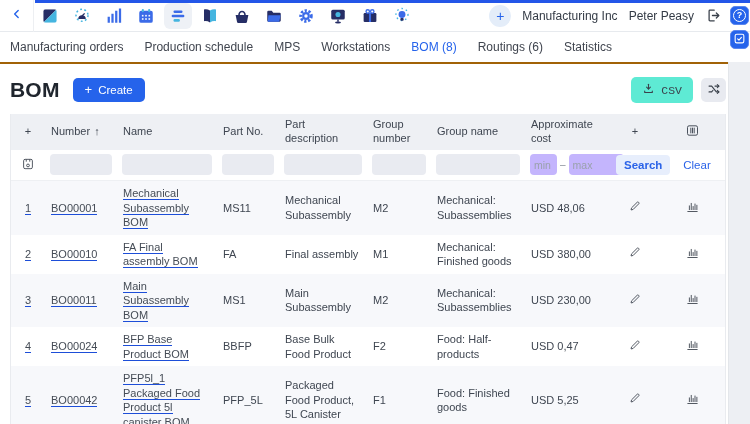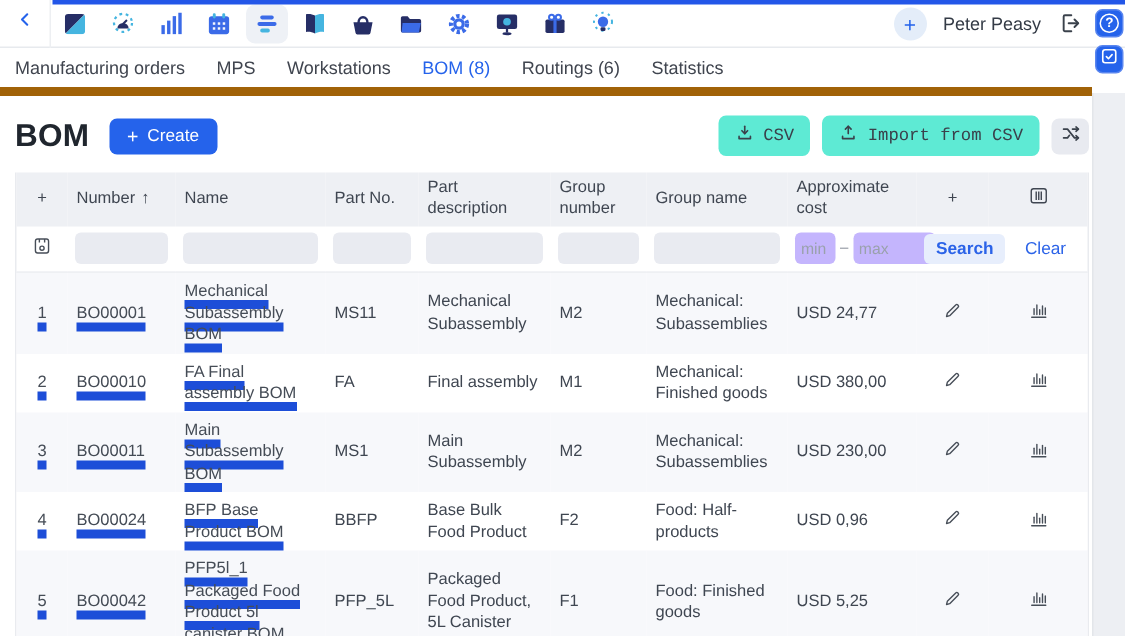--- a/index.html
+++ b/index.html
@@ -26,21 +26,21 @@
   .rail { position:absolute; top:0; right:0; width:22px; height:424px; z-index:5; }
   .rail-strip { position:absolute; top:62px; bottom:0; left:0; right:0; background:#edeff3; border-left:1px solid #e3e6ea; }
   .rail-btns { position:absolute; top:6px; left:2px; display:flex; flex-direction:column; gap:5px; }
   .rail-btn { width:19px; height:19px; border-radius:5px; background:#2563eb; border:1px solid #5a86ef;
     display:flex; align-items:center; justify-content:center; color:#fff; cursor:pointer; }
   .rail-btn .q { font-size:11px; font-weight:bold; border:1.4px solid #fff; border-radius:50%;
     width:13px; height:13px; line-height:11px; text-align:center; font-size:9px; }
 
   
   .tabs { height:32px; display:flex; align-items:center; gap:21px; padding-left:10px;
-    margin-right:22px; border-bottom:6px solid #a16207; background:#fff; }
+    margin-right:22px; border-bottom:2px solid #a16207; background:#fff; }
   .tab { font-size:12px; color:#40454f; cursor:pointer; white-space:nowrap; }
   .tab.active { color:#2563eb; }
 
   
   .page-head { display:flex; align-items:center; padding:13px 24px 11px 10px; }
   .page-title { font-size:21px; font-weight:600; color:#20262e; letter-spacing:.2px; }
   .create-btn { margin-left:13px; background:#2563eb; color:#fff; border:none; border-radius:5px;
     font-size:11.5px; font-weight:500; padding:6px 12px; display:flex; align-items:center; gap:6px; cursor:pointer;
     font-family:"Liberation Sans", sans-serif; }
   .create-btn .pl { font-size:13px; line-height:10px; }
@@ -65,21 +65,21 @@
     padding:0 4px; color:#3a414b; font-family:"Liberation Sans", sans-serif; }
   .minmax input::placeholder, .filter-in::placeholder { color:#9aa1ac; }
   .min-in { width:27px; } .max-in { width:55px; }
   .dash { color:#8b919b; font-size:10px; }
   .search-btn { background:#e7eefc; color:#2b63e8; border:none; border-radius:4px; font-size:11.5px;
     padding:4px 8px; cursor:pointer; font-family:"Liberation Sans", sans-serif;font-weight:bold; }
   .clear-link { color:#2b63e8; font-size:11.5px; cursor:pointer;margin-left:10px; }
   tbody td { padding:5px 6px; vertical-align:middle; line-height:1.32; }
   tbody tr { background:#fff; height:32px; }
   tbody tr.odd { background:#f7f8fb; }
-  .u { color:#454c56; border-bottom:6px solid #1d4ed8; cursor:pointer; }
+  .u { color:#454c56; border-bottom:1px solid #1d4ed8; cursor:pointer; }
   .nowrap { white-space:nowrap; }
   .act { cursor:pointer; display:inline-flex; }
 </style>
 </head>
 <body>
 
 <div class="page">
 
   <div class="topbar">
     <div class="top-strip"></div>
@@ -214,20 +214,21 @@
               <rect x="9.8" y="14.8" width="4.4" height="3.4" rx="1.2" fill="#262e66"></rect>
             </svg>
       </span>
         </div>
     </div>
 
     <div class="top-right">
       <div class="plus-circle">
           <span>+</span>
         </div>
+      <span class="top-name">Manufacturing Inc</span>
       <span class="top-name">Peter Peasy</span>
       <span class="act">
         <svg width="17" height="17" viewBox="0 0 24 24" fill="none" stroke="#3a414b" stroke-width="1.8" stroke-linecap="round" stroke-linejoin="round">
             <path d="M13 4.5H7a1.2 1.2 0 0 0-1.2 1.2v12.6A1.2 1.2 0 0 0 7 19.5h6"></path>
             <path d="M16 8.5l3.5 3.5-3.5 3.5"></path>
             <line x1="19" y1="12" x2="10.5" y2="12"></line>
           </svg>
       </span>
     </div>
   </div>
@@ -242,20 +243,21 @@
         <span><svg width="13" height="13" viewBox="0 0 24 24" fill="none" stroke="#fff" stroke-width="2" stroke-linecap="round" stroke-linejoin="round">
               <rect x="4" y="4" width="16" height="16" rx="3"></rect>
               <path d="M8.5 12.5l2.5 2.5 4.5-5"></path>
             </svg></span>
       </div>
     </div>
   </div>
 
   <div class="tabs">
     <span class="tab">Manufacturing orders</span>
+    <span class="tab">Production schedule</span>
     <span class="tab">MPS</span>
     <span class="tab">Workstations</span>
     <span class="tab active">BOM (8)</span>
     <span class="tab">Routings (6)</span>
     <span class="tab">Statistics</span>
   </div>
 
   <div class="page-head">
     <span class="page-title">BOM</span>
     <button class="create-btn">
@@ -263,28 +265,20 @@
       <span>Create</span>
     </button>
     <div class="head-right">
       <button class="gray-btn">
         <span><svg width="13" height="13" viewBox="0 0 24 24" fill="none" stroke="#3a414b" stroke-width="2" stroke-linecap="round" stroke-linejoin="round">
               <path d="M12 4v9"></path>
               <path d="M8.5 9.5L12 13l3.5-3.5"></path>
               <path d="M5 16.5v2.8h14v-2.8"></path>
             </svg></span>
         <span>CSV</span>
-      </button>
-      <button class="gray-btn">
-        <span><svg width="13" height="13" viewBox="0 0 24 24" fill="none" stroke="#3a414b" stroke-width="2" stroke-linecap="round" stroke-linejoin="round">
-              <path d="M12 13V4"></path>
-              <path d="M8.5 7.5L12 4l3.5 3.5"></path>
-              <path d="M5 16.5v2.8h14v-2.8"></path>
-            </svg></span>
-        <span>Import from CSV</span>
       </button>
       <button class="icon-btn">
         <span><svg width="14" height="14" viewBox="0 0 24 24" fill="none" stroke="#3a414b" stroke-width="1.9" stroke-linecap="round" stroke-linejoin="round">
               <path d="M3.5 7h4.5l8 10h4"></path>
               <path d="M3.5 17h4.5l2.3-2.9"></path>
               <path d="M13.7 7H20"></path>
               <path d="M17.7 4.5L20.5 7l-2.8 2.5"></path>
               <path d="M17.7 14.5l2.8 2.5-2.8 2.5"></path>
             </svg></span>
       </button>
@@ -353,21 +347,21 @@
       </thead>
       <tbody id="rows-body">
   <tr class="odd">
     <td class="c"><span class="u">1</span></td>
     <td><span class="u">BO00001</span></td>
     <td><span class="u">Mechanical Subassembly BOM</span></td>
     <td>MS11</td>
     <td>Mechanical Subassembly</td>
     <td>M2</td>
     <td>Mechanical: Subassemblies</td>
-    <td class="nowrap">USD 24,77</td>
+    <td class="nowrap">USD 48,06</td>
     <td class="c"><span class="act">
                 <svg width="14" height="14" viewBox="0 0 24 24" fill="none" stroke="#474e58" stroke-width="1.6" stroke-linejoin="round">
                   <path d="M5.2 18.8l.9-3.6 9.6-9.6a1.7 1.7 0 0 1 2.4 0l.3.3a1.7 1.7 0 0 1 0 2.4l-9.6 9.6z"></path>
                 </svg>
               </span></td>
     <td class="c"><span class="act">
                 <svg width="15" height="15" viewBox="0 0 24 24" fill="none" stroke="#474e58" stroke-width="1.5" stroke-linecap="round">
                   <line x1="4.5" y1="20" x2="19.5" y2="20"></line>
                   <line x1="7" y1="17" x2="7" y2="11"></line>
                   <line x1="10" y1="17" x2="10" y2="7"></line>
@@ -431,21 +425,21 @@
   </tr>
 
   <tr>
     <td class="c"><span class="u">4</span></td>
     <td><span class="u">BO00024</span></td>
     <td><span class="u">BFP Base Product BOM</span></td>
     <td>BBFP</td>
     <td>Base Bulk Food Product</td>
     <td>F2</td>
     <td>Food: Half-products</td>
-    <td class="nowrap">USD 0,96</td>
+    <td class="nowrap">USD 0,47</td>
     <td class="c"><span class="act">
                 <svg width="14" height="14" viewBox="0 0 24 24" fill="none" stroke="#474e58" stroke-width="1.6" stroke-linejoin="round">
                   <path d="M5.2 18.8l.9-3.6 9.6-9.6a1.7 1.7 0 0 1 2.4 0l.3.3a1.7 1.7 0 0 1 0 2.4l-9.6 9.6z"></path>
                 </svg>
               </span></td>
     <td class="c"><span class="act">
                 <svg width="15" height="15" viewBox="0 0 24 24" fill="none" stroke="#474e58" stroke-width="1.5" stroke-linecap="round">
                   <line x1="4.5" y1="20" x2="19.5" y2="20"></line>
                   <line x1="7" y1="17" x2="7" y2="11"></line>
                   <line x1="10" y1="17" x2="10" y2="7"></line>

